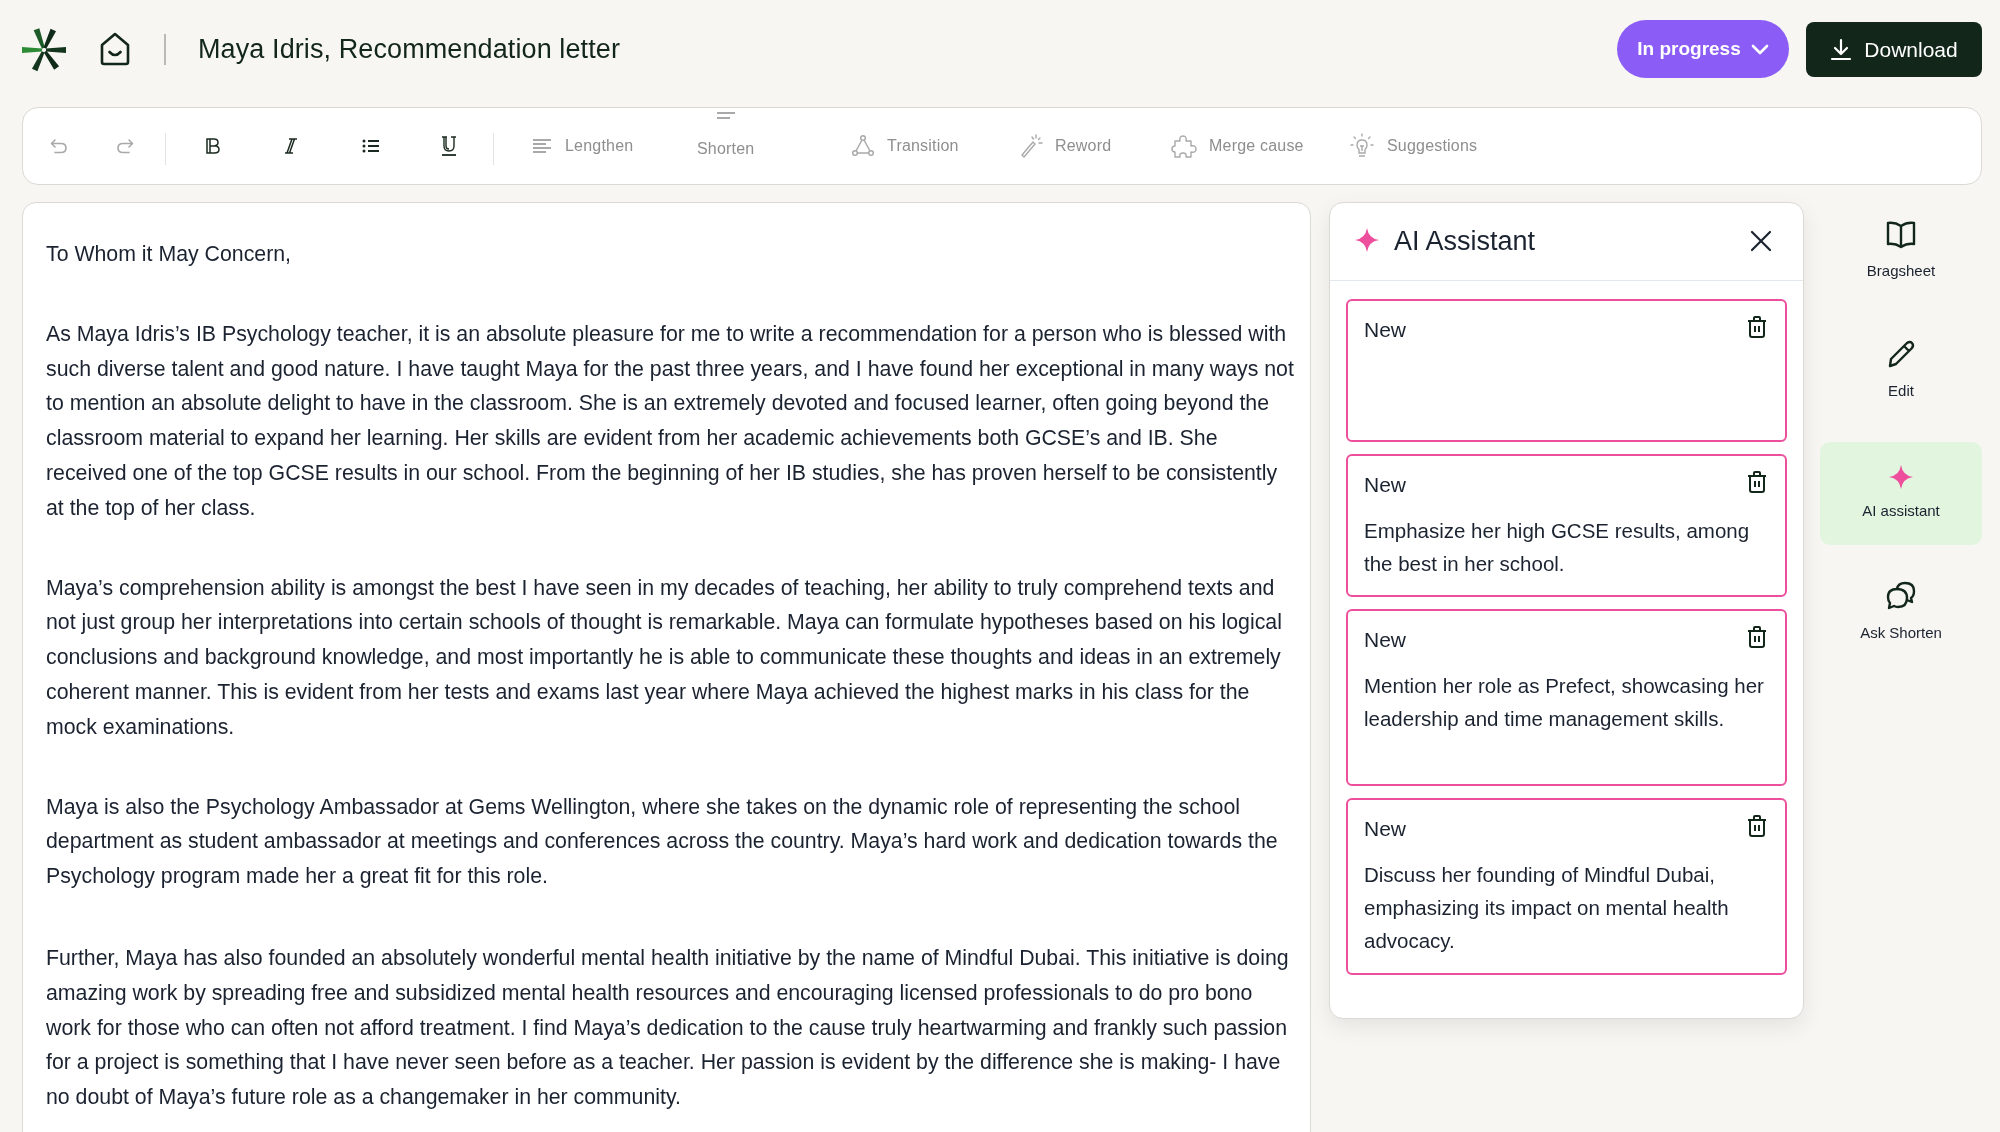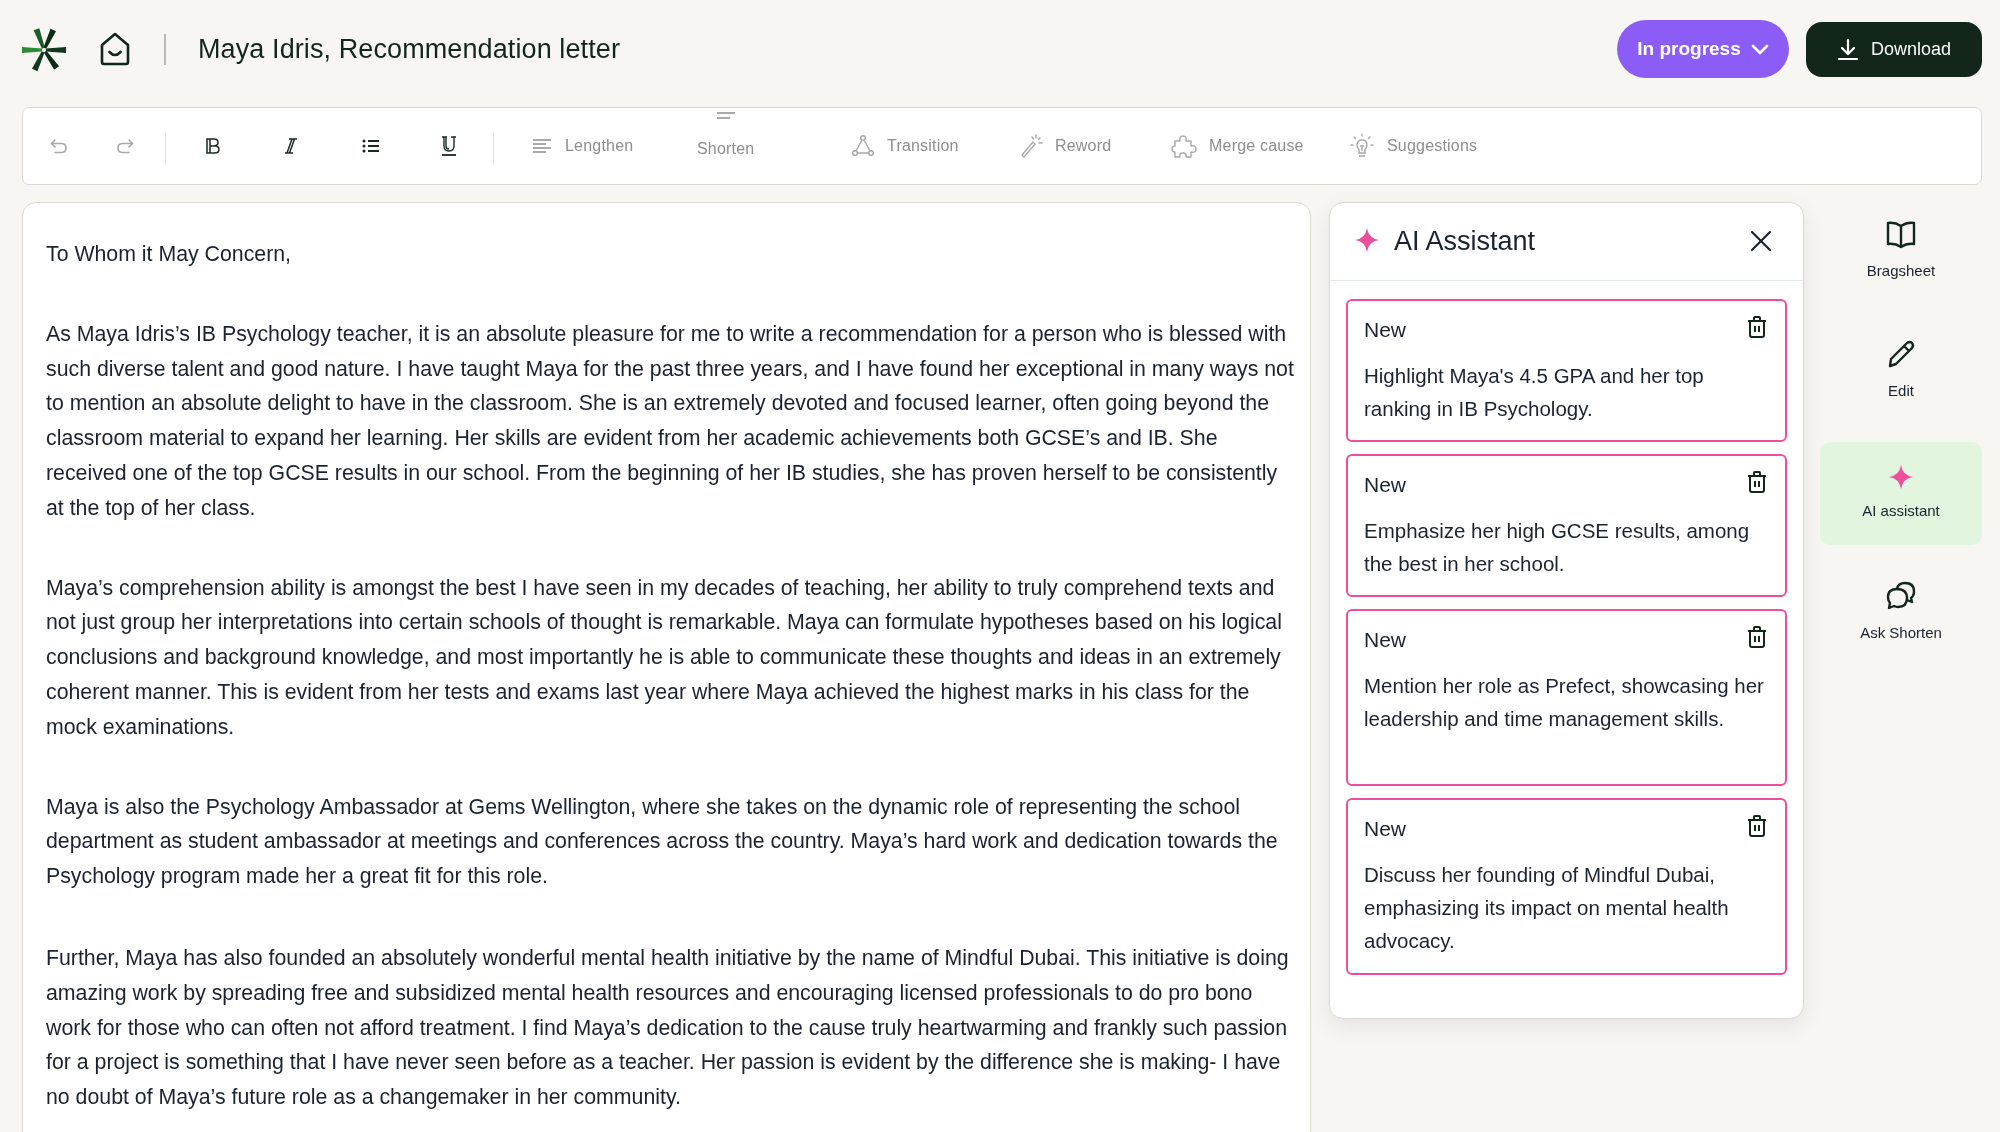--- a/index.html
+++ b/index.html
@@ -16,29 +16,29 @@
   .logo { left: 20px; top: 26px; width: 48px; height: 48px; }
   .home { left: 98px; top: 31px; width: 34px; height: 36px; }
   .hdr-divider { left: 164px; top: 34px; width: 2px; height: 31px; background: #B9B9B5; }
   .doc-title { left: 198px; top: 30px; font-size: 27px; font-weight: 500; color: #13261A; letter-spacing: 0.1px; line-height: 38px; }
   .status-btn {
     left: 1617px; top: 20px; width: 172px; height: 58px; border-radius: 29px;
     background: #8b5cf6; color: #fff; font-size: 19px; font-weight: 700;
     display: flex; align-items: center; justify-content: center; gap: 10px; border: none; cursor: pointer;
   }
   .download-btn {
-    left: 1806px; top: 22px; width: 176px; height: 55px; border-radius: 16px;
-    background: #13261A; color: #fff; font-size: 18px; font-weight: 500;
+    left: 1806px; top: 22px; width: 176px; height: 55px; border-radius: 8px;
+    background: #13261A; color: #fff; font-size: 21px; font-weight: 500;
     display: flex; align-items: center; justify-content: center; gap: 12px; border: none; cursor: pointer;
   }
 
   
   .toolbar {
     left: 22px; top: 107px; width: 1960px; height: 78px;
-    background: #fff; border: 1.5px solid #DAD9D4; border-radius: 7px;
+    background: #fff; border: 1.5px solid #DAD9D4; border-radius: 16px;
   }
   .tb-btn { position: absolute; top: 0; height: 75px; display: flex; align-items: center; gap: 12px; cursor: pointer; }
   .tb-btn svg { display: block; }
   .tb-label { font-size: 16px; color: #8E8E8E; letter-spacing: 0.2px; }
   .tb-sep { position: absolute; top: 25px; width: 1px; height: 32px; background: #E4E3DF; }
 
   
   .doc {
     left: 22px; top: 202px; width: 1289px; height: 960px;
     background: #fff; border: 1.5px solid #DAD9D4; border-radius: 14px;
@@ -212,21 +212,20 @@
     <svg class="ai-close" viewBox="0 0 26 26">
       <path d="M4 4 L22 22 M22 4 L4 22" stroke="#1B2230" stroke-width="2.2" stroke-linecap="round"></path>
     </svg>
   </div>
 
   <div class="card" style="top:96px; height:143px;">
     <div class="card-new">New</div>
     <svg class="card-trash" viewBox="0 0 22 24">
       <path d="M2 6 L20 6 M8 6 L8 3 Q8 2 9 2 L13 2 Q14 2 14 3 L14 6 M4 6 L4 20 Q4 22 6 22 L16 22 Q18 22 18 20 L18 6 M9 11 L9 17 M13 11 L13 17" fill="none" stroke="#13261A" stroke-width="2"></path>
     </svg>
-    <div class="card-text">Highlight Maya's 4.5 GPA and her top ranking in IB Psychology.</div>
   </div>
 
   <div class="card" style="top:251px; height:143px;">
     <div class="card-new">New</div>
     <svg class="card-trash" viewBox="0 0 22 24">
       <path d="M2 6 L20 6 M8 6 L8 3 Q8 2 9 2 L13 2 Q14 2 14 3 L14 6 M4 6 L4 20 Q4 22 6 22 L16 22 Q18 22 18 20 L18 6 M9 11 L9 17 M13 11 L13 17" fill="none" stroke="#13261A" stroke-width="2"></path>
     </svg>
     <div class="card-text">Emphasize her high GCSE results, among the best in her school.</div>
   </div>
 

